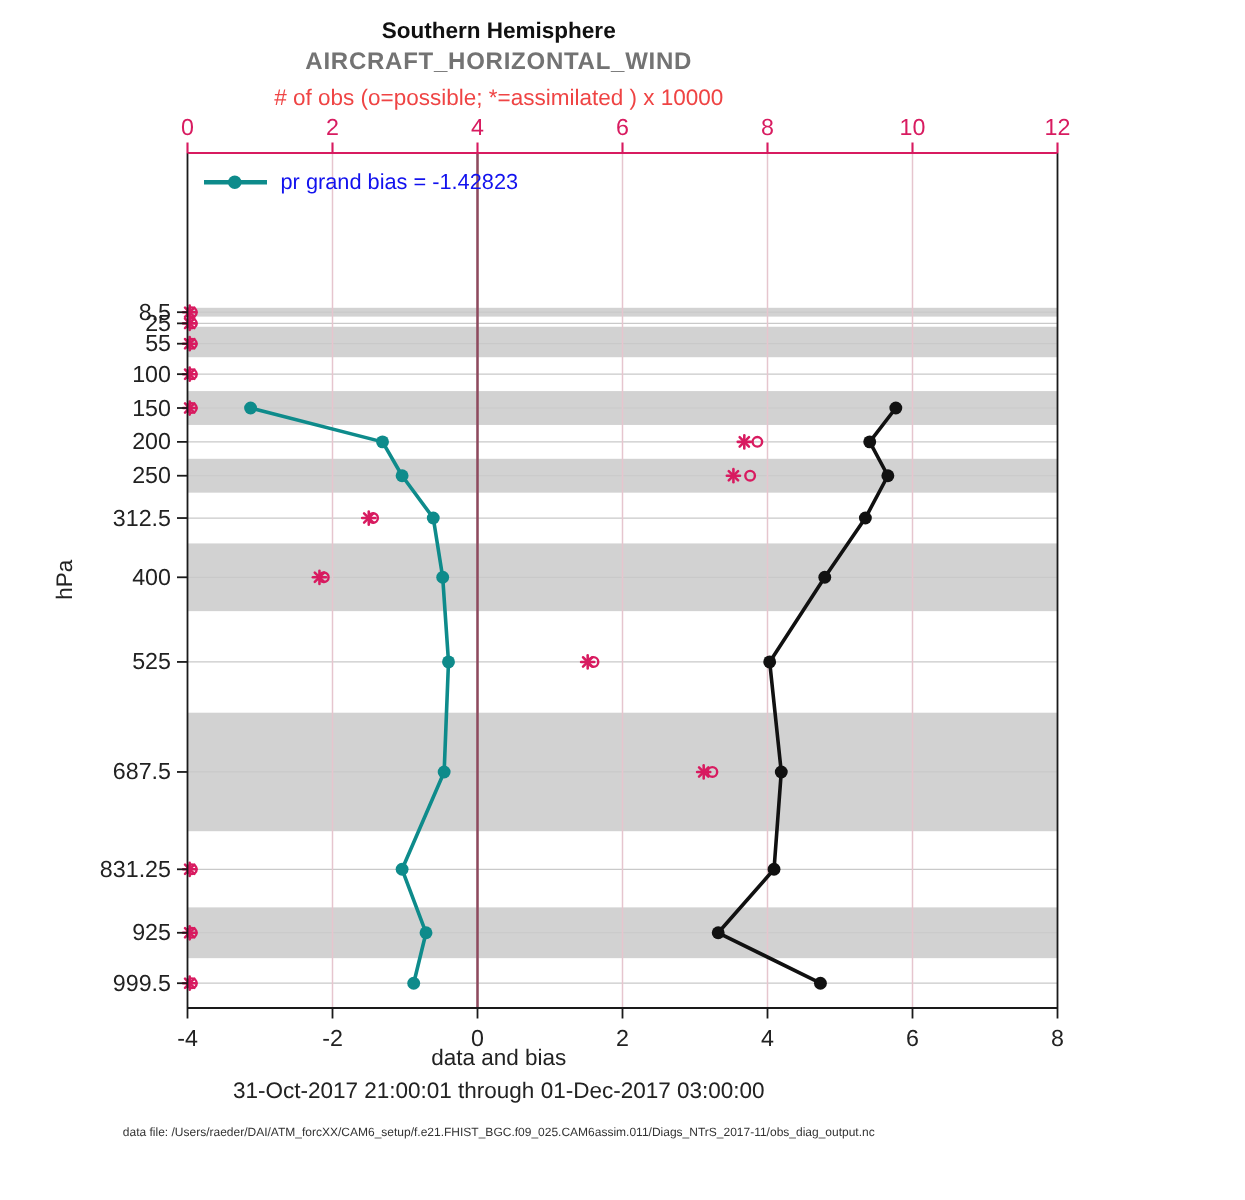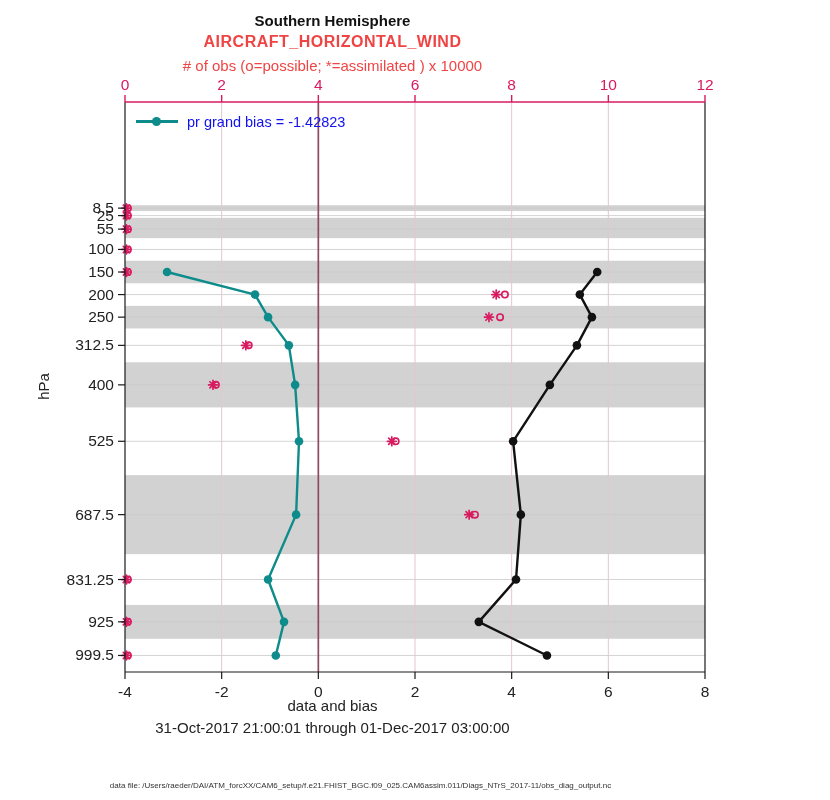--- a/index.html
+++ b/index.html
@@ -1,24 +1,24 @@
 <!DOCTYPE html>
 <html><head>
 <meta charset="utf-8">
 <style>
   html,body{margin:0;padding:0;background:#ffffff;}
   .screen{position:relative;width:830px;height:800px;background:#ffffff;overflow:hidden;
           font-family:"Liberation Sans",sans-serif;}
   .t-center{position:absolute;left:0;width:665px;text-align:center;}
   .title1{top:12px;font-size:15px;font-weight:bold;color:#111;}
-  .title2{top:33px;font-size:16px;font-weight:bold;color:#ef4444;letter-spacing:0.5px;}
+  .title2{top:33px;font-size:16px;font-weight:bold;color:#737373;letter-spacing:0.5px;}
   .obs-title{top:57px;font-size:15px;font-weight:bold;color:#ef4444;font-weight:normal;}
   .xlabel{top:697px;font-size:15px;color:#222;}
   .subtitle{top:719px;font-size:15px;color:#222;}
-  .footer{top:781px;font-size:8px;color:#333;padding-left:28px;}
+  .footer{top:750px;font-size:8px;color:#333;}
   .ylabel{position:absolute;left:30px;top:378px;font-size:15px;color:#222;
           transform:rotate(-90deg);transform-origin:center;}
   #plot-svg{position:absolute;left:0;top:0;}
   svg text{font-family:"Liberation Sans",sans-serif;}
   .legend{position:absolute;left:136px;top:114px;display:flex;flex-direction:column;gap:4px;}
   .legend-row{display:flex;align-items:center;gap:9px;height:15px;}
   .legend-line{display:inline-block;width:42px;height:3px;position:relative;flex:0 0 auto;}
   .legend-dot{position:absolute;width:9px;height:9px;border-radius:50%;left:16px;top:-3px;}
   .legend-label{font-size:14.5px;color:#1212ee;white-space:nowrap;}
 </style>

